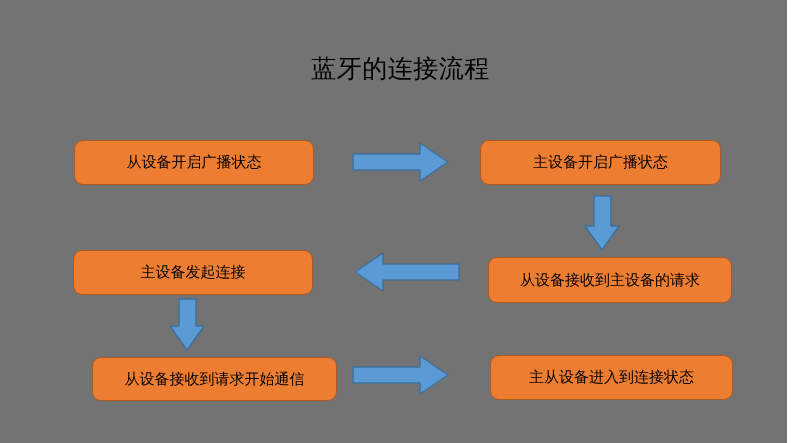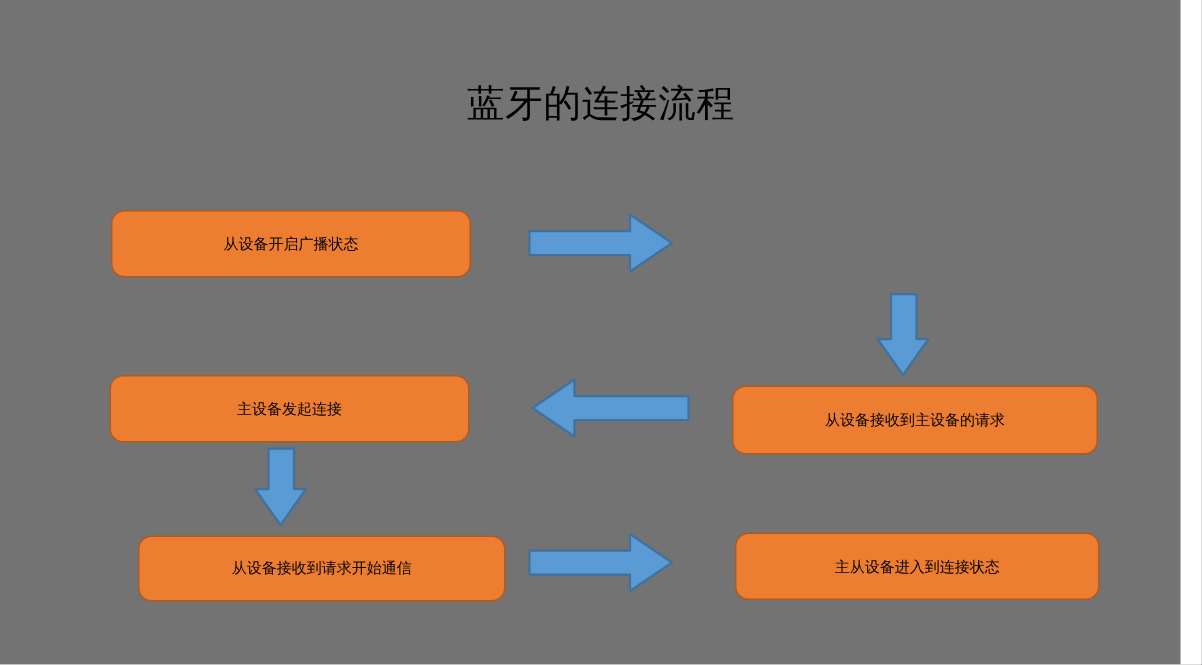--- a/index.html
+++ b/index.html
@@ -28,21 +28,21 @@
   }
   .flow-node {
     position: absolute;
     background: #ED7D31;
     border: 1.5px solid #AE5A21;
     border-radius: 9px;
     box-sizing: border-box;
     display: flex;
     align-items: center;
     justify-content: center;
-    font-size: 10px;
+    font-size: 15px;
     color: #000000;
     text-align: center;
   }
   .arrow {
     position: absolute;
     display: block;
   }
   .arrow polygon {
     fill: #5B9BD5;
     stroke: #41719C;
@@ -58,20 +58,23 @@
   <div class="diagram-title">蓝牙的连接流程</div>
 
   <div class="flow-node" style="left:74px; top:140px; width:240px; height:45px;">
     <span>从设备开启广播状态</span>
   </div>
 
   <svg class="arrow" style="left:352px; top:142px;" width="98" height="40" viewBox="0 0 98 40">
     <polygon points="1,12 68,12 68,1 96,20 68,39 68,28 1,28"></polygon>
   </svg>
 
+  <div class="flow-node" style="left:480px; top:140px; width:241px; height:45px;">
+    <span>主设备开启广播状态</span>
+  </div>
 
   <svg class="arrow" style="left:584px; top:195px;" width="36" height="57" viewBox="0 0 36 57">
     <polygon points="10,1 27,1 27,31 35,31 18,55 1,31 10,31"></polygon>
   </svg>
 
   <div class="flow-node" style="left:73px; top:250px; width:240px; height:45px;text-align:center;">
     <span>主设备发起连接</span>
   </div>
 
   <svg class="arrow" style="left:353px; top:252px;" width="107" height="40" viewBox="0 0 107 40">

